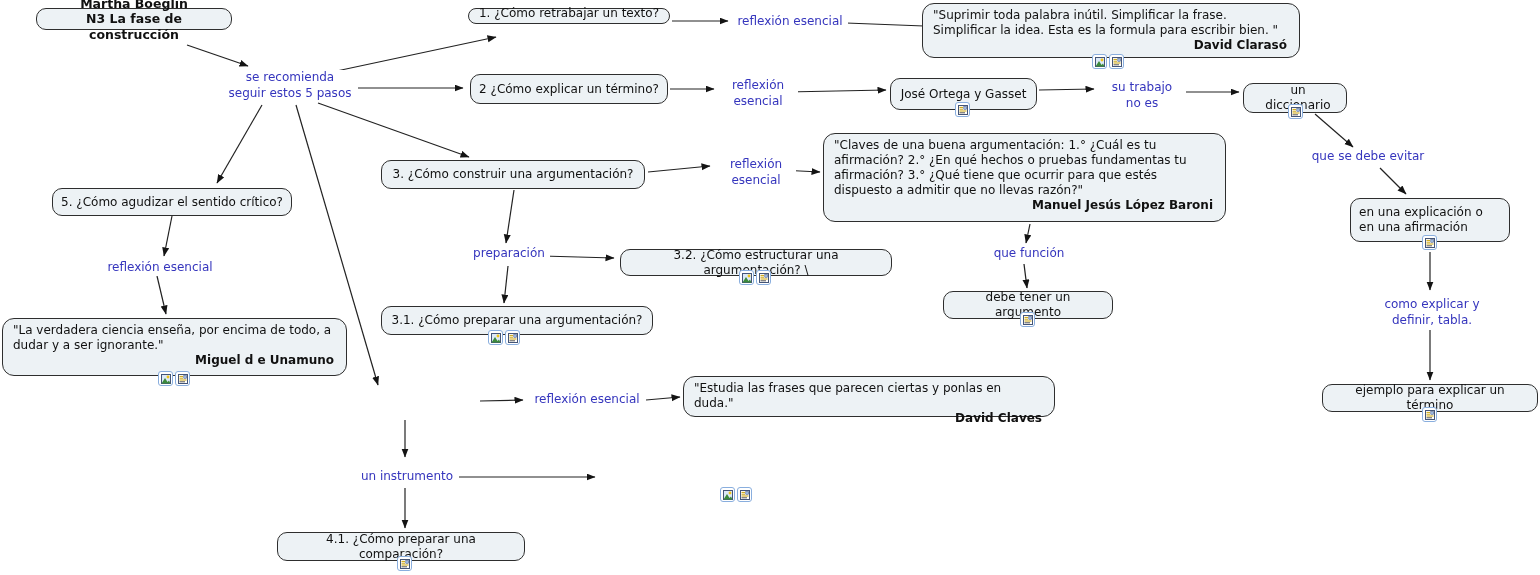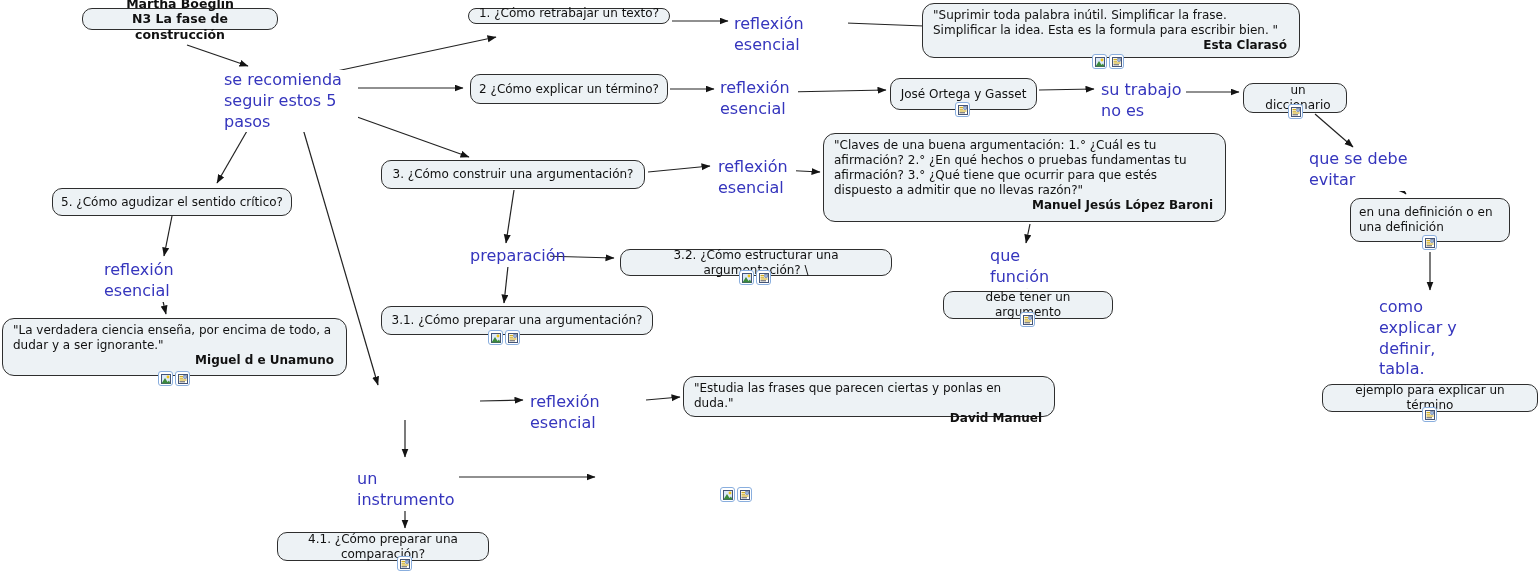--- a/index.html
+++ b/index.html
@@ -9,21 +9,21 @@
   .node{position:absolute;box-sizing:border-box;background:#edf2f5;border:1.5px solid #2e2e2e;
         border-radius:10px;color:#111;font-size:12px;line-height:1.25;
         display:flex;align-items:center;justify-content:center;text-align:center;
         padding:2px 8px;z-index:2;}
   .node .node-text{white-space:pre-line;}
   .title-node{font-weight:bold;font-size:12.5px;}
   .left-align{justify-content:flex-start;text-align:left;}
   .quote{display:block;text-align:left;padding:4px 10px;border-radius:12px;}
   .quote-text{display:block;}
   .quote-author{display:block;font-weight:bold;text-align:right;padding-right:2px;}
-  .label{position:absolute;color:#3535bd;font-size:16px;line-height:1.3;text-align:left;
+  .label{position:absolute;color:#3535bd;font-size:12px;line-height:1.3;text-align:center;
          white-space:pre-line;background:#ffffff;padding:0 2px;z-index:1;}
   .icons{position:absolute;display:flex;gap:2px;z-index:3;}
   .res-icon{box-sizing:border-box;width:15px;height:15px;background:#fff;border:1.5px solid #89aede;
             border-radius:3px;display:flex;align-items:center;justify-content:center;}
   .res-icon svg{display:block;}
 </style>
 </head>
 <body>
 
 <div id="canvas">
@@ -68,35 +68,35 @@
       <line x1="157" y1="276" x2="166" y2="314" marker-end="url(#arw)"></line>
 
       <line x1="480" y1="401" x2="523" y2="400" marker-end="url(#arw)"></line>
       <line x1="646" y1="400" x2="680" y2="397" marker-end="url(#arw)"></line>
       <line x1="405" y1="420" x2="405" y2="457" marker-end="url(#arw)"></line>
       <line x1="454" y1="477" x2="595" y2="477" marker-end="url(#arw)"></line>
       <line x1="405" y1="488" x2="405" y2="528" marker-end="url(#arw)"></line>
     </g>
   </svg>
 
-  <div class="node title-node" style="left:36px;top:8px;width:196px;height:22px;margin-left:46px;">
+  <div class="node title-node" style="left:36px;top:8px;width:196px;height:22px;">
     <span class="node-text">Martha Boeglin
 N3 La fase de construcción</span>
   </div>
 
   <div class="label" style="left:222px;top:70px;width:132px;">se recomienda
 seguir estos 5 pasos</div>
 
   <div class="node" style="left:468px;top:8px;width:202px;height:16px;align-items:flex-end;">
     <span class="node-text">1. ¿Cómo retrabajar un texto?</span>
   </div>
   <div class="label" style="left:732px;top:14px;width:112px;">reflexión esencial</div>
   <div class="node quote" style="left:922px;top:3px;width:378px;height:55px;">
     <span class="quote-text">"Suprimir toda palabra inútil. Simplificar la frase. Simplificar la idea. Esta es la formula para escribir bien. "</span>
-    <span class="quote-author">Esta Clarasó</span>
+    <span class="quote-author">David Clarasó</span>
   </div>
   <div class="icons" style="left:1092px;top:54px;">
     <span class="res-icon">
       <svg width="10" height="10" viewBox="0 0 10 10">
           <rect x="0.5" y="0.5" width="9" height="9" fill="#dce9f7" stroke="#445577"></rect>
           <circle cx="7" cy="3" r="1.4" fill="#f0c419"></circle>
           <path d="M0.5,9.5 L4,4 L6.5,8 L8,6.5 L9.5,9.5 Z" fill="#3c8a3c"></path>
         </svg>
     </span>
     <span class="res-icon">
@@ -143,21 +143,21 @@
           <rect x="5.8" y="1.5" width="2.8" height="2.8" fill="#9bb7e0" stroke="#445577" stroke-width="0.5"></rect>
           <line x1="1.5" y1="2.4" x2="5" y2="2.4" stroke="#caa30a"></line>
           <line x1="1.5" y1="4.2" x2="5" y2="4.2" stroke="#caa30a"></line>
           <line x1="1.5" y1="6" x2="8.5" y2="6" stroke="#caa30a"></line>
           <line x1="1.5" y1="7.8" x2="7" y2="7.8" stroke="#555"></line>
         </svg>
     </span>
   </div>
   <div class="label" style="left:1307px;top:149px;width:118px;">que se debe evitar</div>
   <div class="node left-align" style="left:1350px;top:198px;width:160px;height:44px;">
-    <span class="node-text">en una definición o en una definición</span>
+    <span class="node-text">en una explicación o en una afirmación</span>
   </div>
   <div class="icons" style="left:1422px;top:235px;">
     <span class="res-icon">
       <svg width="10" height="10" viewBox="0 0 10 10">
           <rect x="0.5" y="0.5" width="9" height="9" fill="#fff" stroke="#445577"></rect>
           <rect x="5.8" y="1.5" width="2.8" height="2.8" fill="#9bb7e0" stroke="#445577" stroke-width="0.5"></rect>
           <line x1="1.5" y1="2.4" x2="5" y2="2.4" stroke="#caa30a"></line>
           <line x1="1.5" y1="4.2" x2="5" y2="4.2" stroke="#caa30a"></line>
           <line x1="1.5" y1="6" x2="8.5" y2="6" stroke="#caa30a"></line>
           <line x1="1.5" y1="7.8" x2="7" y2="7.8" stroke="#555"></line>
@@ -277,21 +277,21 @@
           <line x1="1.5" y1="4.2" x2="5" y2="4.2" stroke="#caa30a"></line>
           <line x1="1.5" y1="6" x2="8.5" y2="6" stroke="#caa30a"></line>
           <line x1="1.5" y1="7.8" x2="7" y2="7.8" stroke="#555"></line>
         </svg>
     </span>
   </div>
 
   <div class="label" style="left:528px;top:392px;width:114px;">reflexión esencial</div>
   <div class="node quote" style="left:683px;top:376px;width:372px;height:41px;">
     <span class="quote-text">"Estudia las frases que parecen ciertas y ponlas en duda."</span>
-    <span class="quote-author">David Manuel</span>
+    <span class="quote-author">David Claves</span>
   </div>
   <div class="label" style="left:355px;top:469px;width:100px;">un instrumento</div>
   <div class="icons" style="left:720px;top:487px;">
     <span class="res-icon">
       <svg width="10" height="10" viewBox="0 0 10 10">
           <rect x="0.5" y="0.5" width="9" height="9" fill="#dce9f7" stroke="#445577"></rect>
           <circle cx="7" cy="3" r="1.4" fill="#f0c419"></circle>
           <path d="M0.5,9.5 L4,4 L6.5,8 L8,6.5 L9.5,9.5 Z" fill="#3c8a3c"></path>
         </svg>
     </span>
@@ -299,21 +299,21 @@
       <svg width="10" height="10" viewBox="0 0 10 10">
           <rect x="0.5" y="0.5" width="9" height="9" fill="#fff" stroke="#445577"></rect>
           <rect x="5.8" y="1.5" width="2.8" height="2.8" fill="#9bb7e0" stroke="#445577" stroke-width="0.5"></rect>
           <line x1="1.5" y1="2.4" x2="5" y2="2.4" stroke="#caa30a"></line>
           <line x1="1.5" y1="4.2" x2="5" y2="4.2" stroke="#caa30a"></line>
           <line x1="1.5" y1="6" x2="8.5" y2="6" stroke="#caa30a"></line>
           <line x1="1.5" y1="7.8" x2="7" y2="7.8" stroke="#555"></line>
         </svg>
     </span>
   </div>
-  <div class="node" style="left:277px;top:532px;width:212px;height:29px;justify-content:center;">
+  <div class="node" style="left:277px;top:532px;width:248px;height:29px;justify-content:center;">
     <span class="node-text">4.1. ¿Cómo preparar una comparación?</span>
   </div>
   <div class="icons" style="left:397px;top:556px;">
     <span class="res-icon">
       <svg width="10" height="10" viewBox="0 0 10 10">
           <rect x="0.5" y="0.5" width="9" height="9" fill="#fff" stroke="#445577"></rect>
           <rect x="5.8" y="1.5" width="2.8" height="2.8" fill="#9bb7e0" stroke="#445577" stroke-width="0.5"></rect>
           <line x1="1.5" y1="2.4" x2="5" y2="2.4" stroke="#caa30a"></line>
           <line x1="1.5" y1="4.2" x2="5" y2="4.2" stroke="#caa30a"></line>
           <line x1="1.5" y1="6" x2="8.5" y2="6" stroke="#caa30a"></line>

